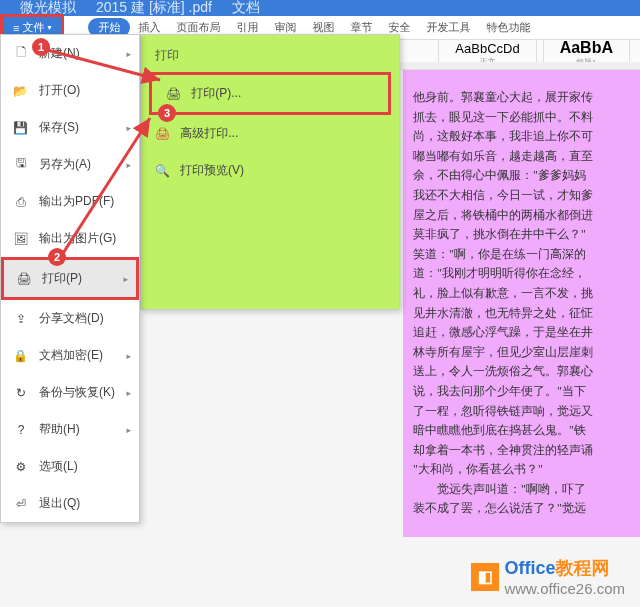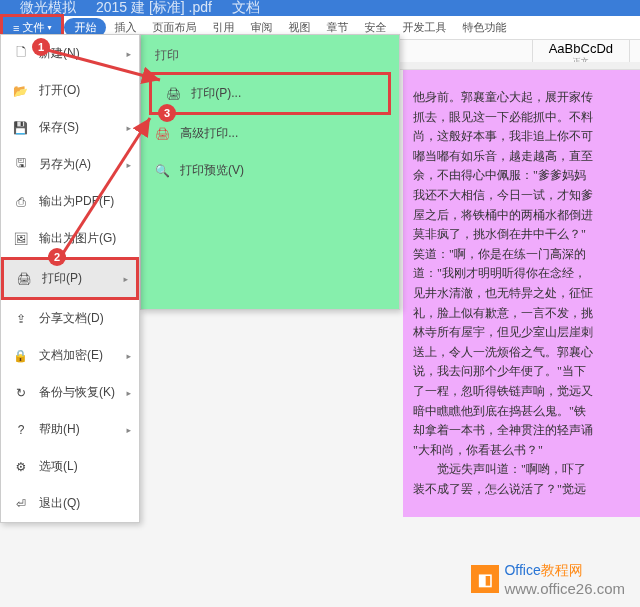--- a/index.html
+++ b/index.html
@@ -4,48 +4,48 @@
   <style>
     * { margin: 0; padding: 0; box-sizing: border-box; }
     body { font-family: "Microsoft YaHei", sans-serif; background: #f5f5f5; width: 640px; height: 607px; overflow: hidden; position: relative; }
     
     .tab-bar { height: 16px; background: #3a7dd8; display: flex; align-items: center; padding: 0 20px; gap: 20px; font-size: 14px; color: #fff; }
     .tab-bar span { opacity: 0.8; }
     
     .ribbon-bar { height: 24px; background: #fff; display: flex; align-items: center; border-bottom: 1px solid #ddd; position: relative; }
     .file-btn { background: #3a7dd8; color: #fff; padding: 3px 10px; font-size: 11px; display: flex; align-items: center; gap: 3px; border: 3px solid #e04040; }
     .ribbon-tab { padding: 17px 8px; font-size: 11px; color: #555; }
-    .ribbon-tab.active { color: #fff; background: #3a7dd8; border-radius: 10px; padding: 2px 10px; }
+    .ribbon-tab.active { color: #fff; background: #3a7dd8; border-radius: 10px; padding: 2px 10px; margin-left: 24px; }
     
     .toolbar { height: 28px; background: #fafafa; border-bottom: 1px solid #ddd; display: flex; align-items: center; justify-content: flex-end; padding: 0 10px; gap: 6px; }
     .style-box { border: 1px solid #ddd; padding: 2px 16px; font-size: 10px; text-align: center; }
     .style-box .preview { font-size: 13px; }
     .style-box .label { font-size: 8px; color: #888; }
     
     .file-menu { width: 140px; background: #fff; border: 1px solid #ccc; box-shadow: 2px 2px 6px rgba(0,0,0,0.2); position: absolute; left: 0; top: 34px; z-index: 10; }
     .menu-item { display: flex; align-items: center; padding: 10px 12px; font-size: 12px; color: #444; cursor: pointer; gap: 10px; position: relative; }
     .menu-item .icon { width: 16px; height: 16px; display: flex; align-items: center; justify-content: center; }
     .menu-item .arrow { position: absolute; right: 8px; color: #888; font-size: 9px; }
     .menu-item.highlighted { border: 3px solid #e04040; background: #e8e8e8; }
     
-    .submenu { width: 260px; background: #86efac; border: 1px solid #ccc; box-shadow: 2px 2px 6px rgba(0,0,0,0.2); position: absolute; left: 140px; top: 34px; z-index: 9; padding: 8px 0 120px 0; }
+    .submenu { width: 260px; background: #bef264; border: 1px solid #ccc; box-shadow: 2px 2px 6px rgba(0,0,0,0.2); position: absolute; left: 140px; top: 34px; z-index: 9; padding: 8px 0 120px 0; }
     .submenu-title { font-size: 12px; color: #555; padding: 4px 14px 8px; }
     .submenu-item { display: flex; align-items: center; padding: 10px 14px; font-size: 12px; color: #444; gap: 10px; }
     .submenu-item.highlighted { border: 3px solid #e04040; margin: 0 8px; }
     
     .callout { position: absolute; width: 18px; height: 18px; background: #e04040; color: #fff; border-radius: 50%; font-size: 11px; display: flex; align-items: center; justify-content: center; z-index: 20; font-weight: bold; }
     
     .arrow-line { position: absolute; z-index: 15; pointer-events: none; }
     
     .document { position: absolute; left: 403px; top: 70px; right: 0; background: #f0abfc; padding: 18px 0 18px 10px; font-size: 12px; line-height: 1.55; color: #333; font-family: serif; }
     .document p { margin-bottom: 1px; }
     
     .watermark { position: absolute; bottom: 10px; right: 15px; display: flex; align-items: center; gap: 5px; z-index: 30; }
     .wm-icon { width: 28px; height: 28px; background: #ff8c1a; display: flex; align-items: center; justify-content: center; color: #fff; font-weight: bold; font-size: 16px; }
-    .wm-text { font-size: 14px; font-weight: normal; }
+    .wm-text { font-size: 18px; font-weight: bold; }
     .wm-blue { color: #2874d4; }
     .wm-orange { color: #ff8c1a; }
     .wm-url { font-size: 15px; color: #888; display: block; text-align: right; }
     .ruler { position:absolute; left:400px; right:0; top:62px; height:8px; background:#f0f0f0; border-bottom:1px solid #ddd; }
   </style>
 </head>
 <body>
 
 <div class="tab-bar">
   <span>微光模拟</span>
@@ -68,20 +68,24 @@
   <div class="ribbon-tab">章节</div>
   <div class="ribbon-tab">安全</div>
   <div class="ribbon-tab">开发工具</div>
   <div class="ribbon-tab">特色功能</div>
 </div>
 
 <div class="toolbar">
   <div class="style-box">
     <div class="preview">AaBbCcDd</div>
     <div class="label">正文</div>
+  </div>
+  <div class="style-box">
+    <div class="preview" style="font-weight:bold;font-size:16px">AaBbA</div>
+    <div class="label">标题1</div>
   </div>
 </div>
 
 <div class="ruler"></div>
 
 <div class="file-menu">
   <div class="menu-item">
     <span class="icon">🗋</span>
     <span>新建(N)</span>
     <span class="arrow">▸</span>
@@ -176,22 +180,23 @@
   <p>他身前。郭襄童心大起，展开家传</p>
   <p>抓去，眼见这一下必能抓中。不料</p>
   <p>尚，这般好本事，我非追上你不可</p>
   <p>嘟当嘟有如乐音，越走越高，直至</p>
   <p>余，不由得心中佩服："爹爹妈妈</p>
   <p>我还不大相信，今日一试，才知爹</p>
   <p>屋之后，将铁桶中的两桶水都倒进</p>
   <p>莫非疯了，挑水倒在井中干么？"</p>
   <p>笑道："啊，你是在练一门高深的</p>
   <p>道："我刚才明明听得你在念经，</p>
+  <p>礼，脸上似有歉意，一言不发，挑</p>
   <p>见井水清澈，也无特异之处，征怔</p>
-  <p>礼，脸上似有歉意，一言不发，挑</p>
+  <p>追赶，微感心浮气躁，于是坐在井</p>
   <p>林寺所有屋宇，但见少室山层崖刺</p>
   <p>送上，令人一洗烦俗之气。郭襄心</p>
   <p>说，我去问那个少年便了。"当下</p>
   <p>了一程，忽听得铁链声响，觉远又</p>
   <p>暗中瞧瞧他到底在捣甚么鬼。"铁</p>
   <p>却拿着一本书，全神贯注的轻声诵</p>
   <p>"大和尚，你看甚么书？"</p>
   <p>　　觉远失声叫道："啊哟，吓了</p>
   <p>装不成了罢，怎么说活了？"觉远</p>
 </div>

